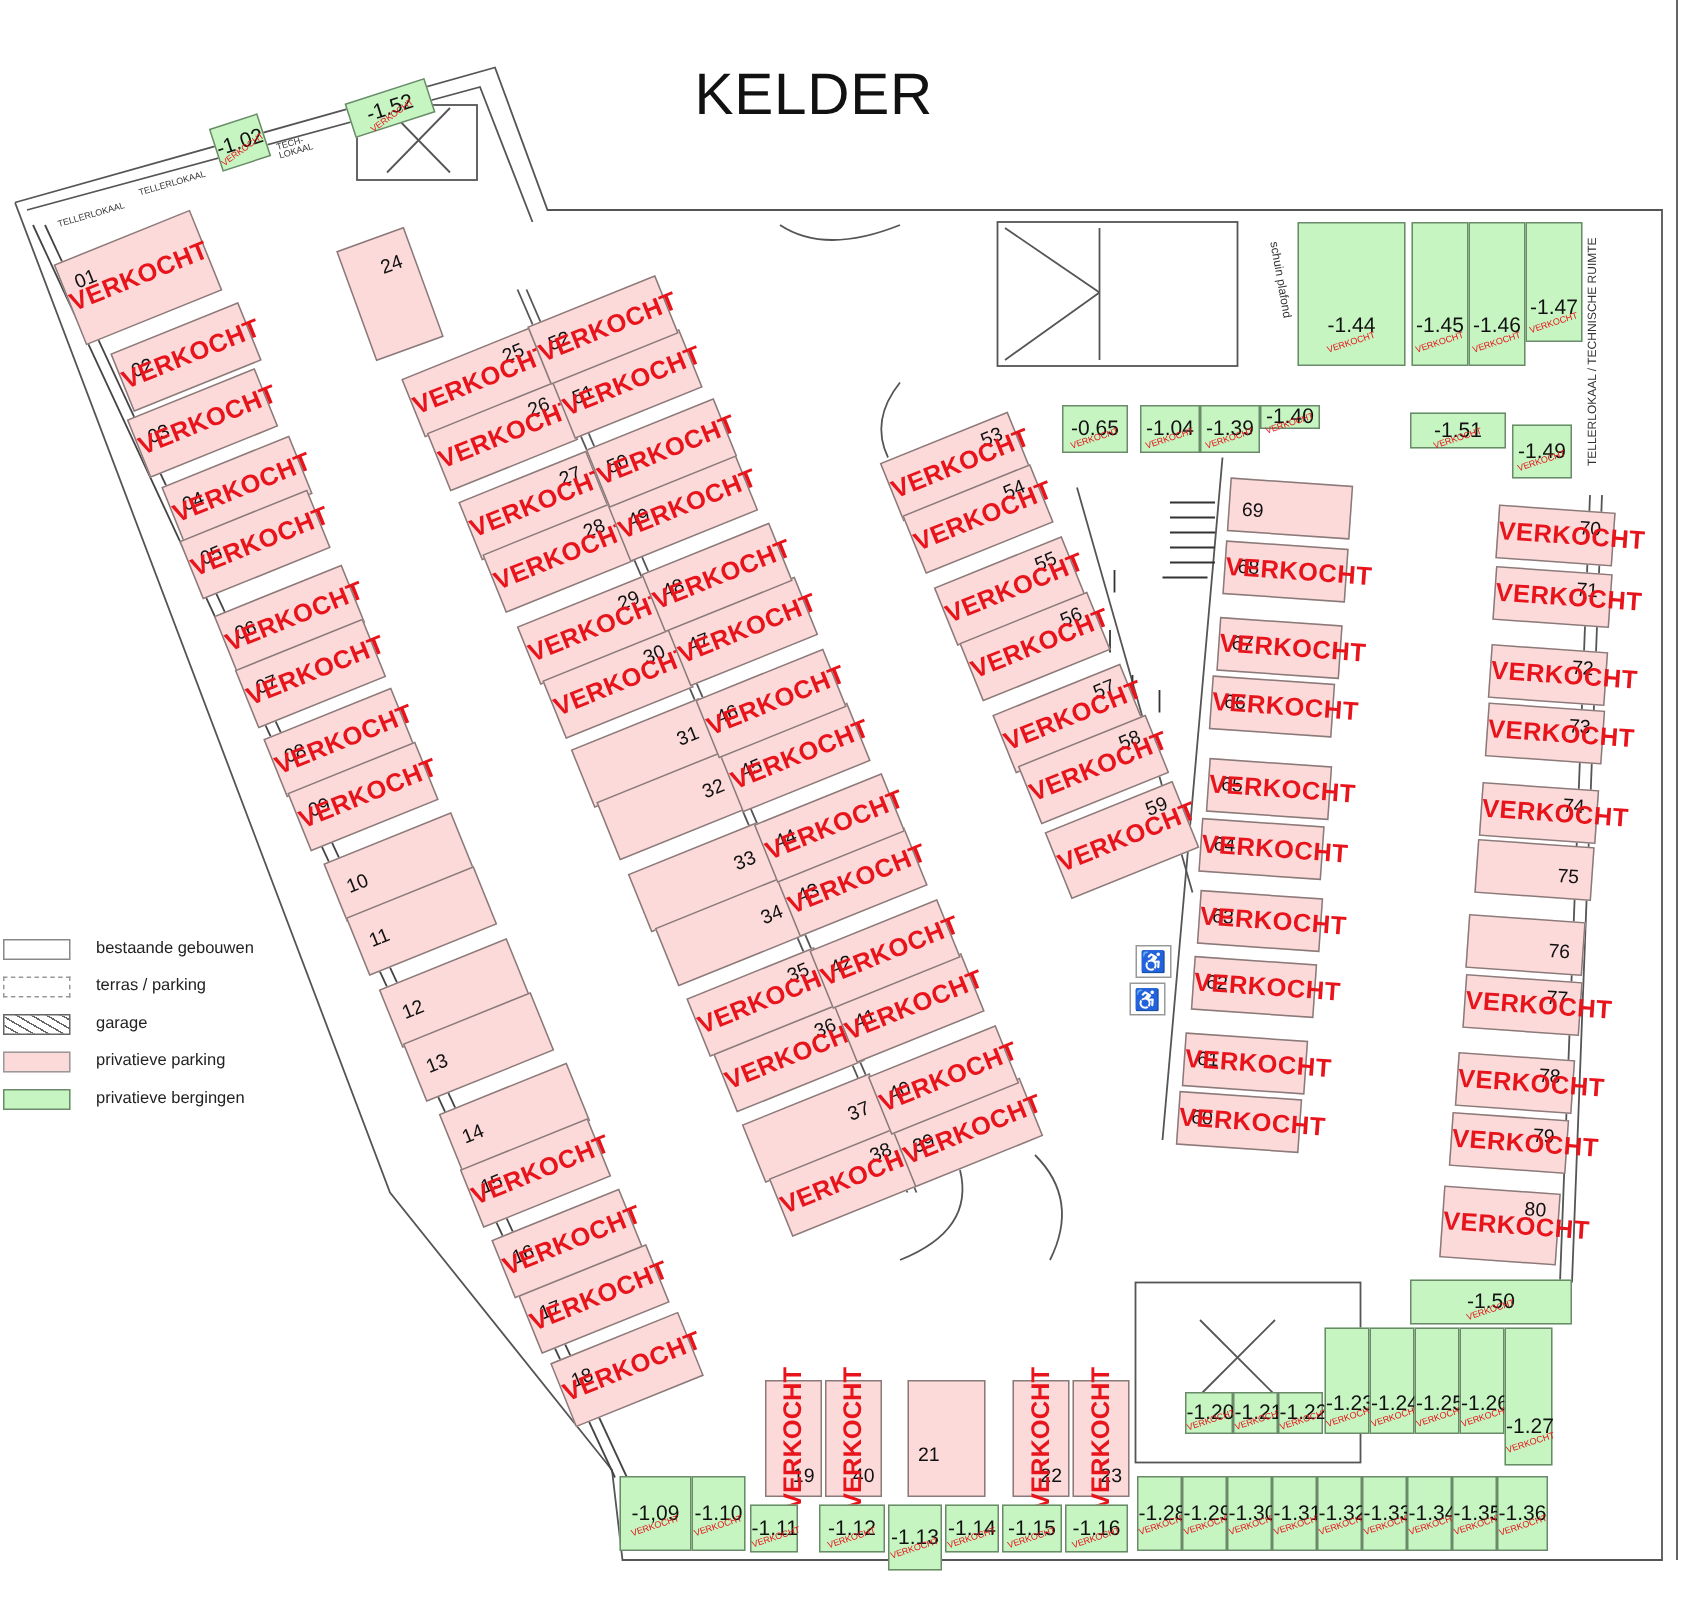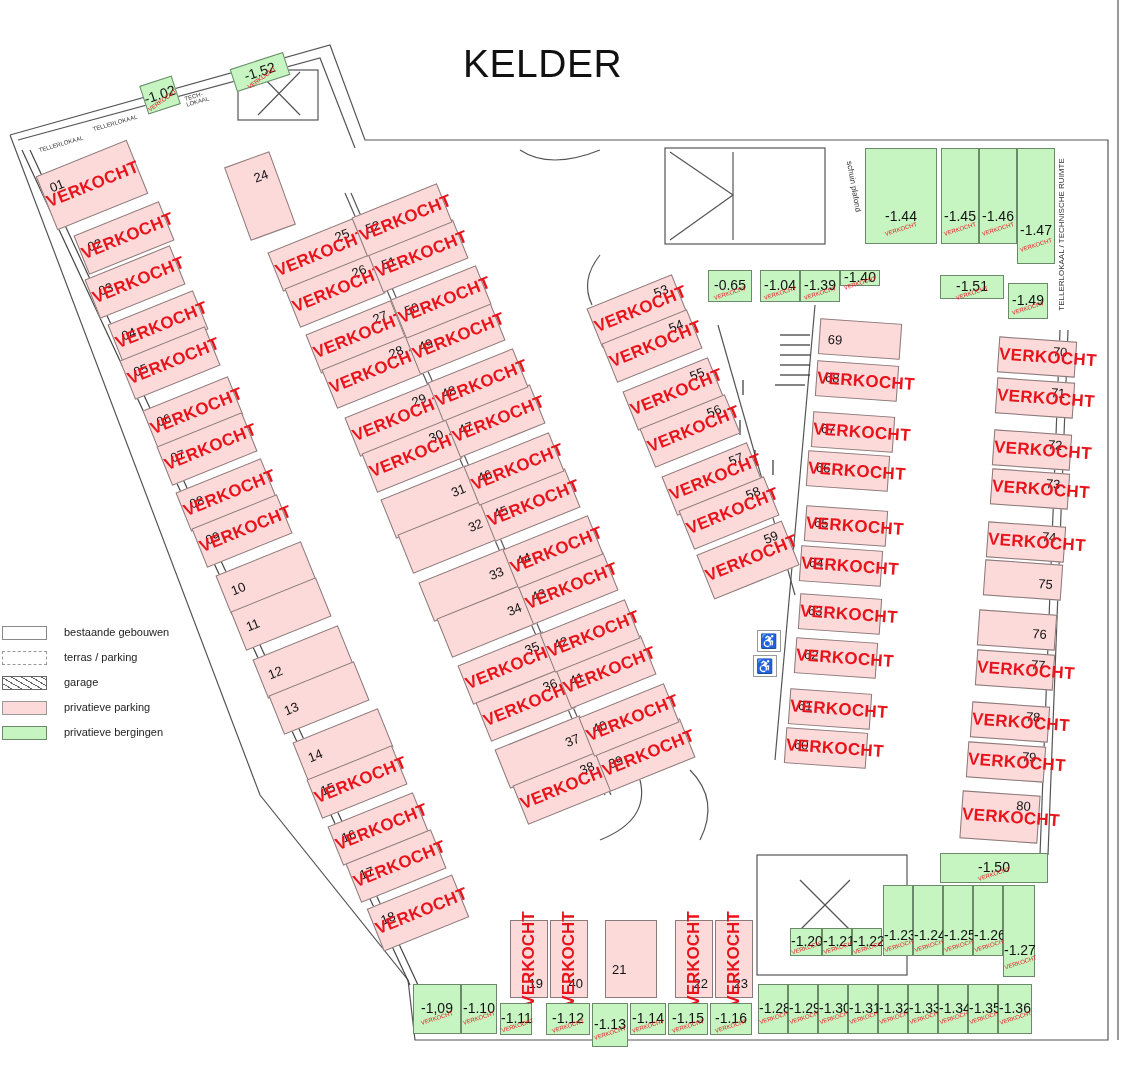--- a/index.html
+++ b/index.html
@@ -431,21 +431,21 @@
       <span class="sold" style="top: 82%;">VERKOCHT</span>
     </div>
     <div class="store" style="left: 941px; top: 148px; width: 38px; height: 96px; transform: rotate(0deg);">
       <span class="num" style="top: 72%;">-1.45</span>
       <span class="sold" style="top: 82%;">VERKOCHT</span>
     </div>
     <div class="store" style="left: 979px; top: 148px; width: 38px; height: 96px; transform: rotate(0deg);">
       <span class="num" style="top: 72%;">-1.46</span>
       <span class="sold" style="top: 82%;">VERKOCHT</span>
     </div>
-    <div class="store" style="left: 1017px; top: 148px; width: 38px; height: 116px; transform: rotate(0deg);">
+    <div class="store" style="left: 1017px; top: 148px; width: 38px; height: 80px; transform: rotate(0deg);">
       <span class="num" style="top: 72%;">-1.47</span>
       <span class="sold" style="top: 82%;">VERKOCHT</span>
     </div>
     <div class="store" style="left: 940px; top: 853px; width: 108px; height: 30px; transform: rotate(0deg);">
       <span class="num">-1.50</span>
       <span class="sold">VERKOCHT</span>
     </div>
     <div class="store" style="left: 790px; top: 928px; width: 32px; height: 28px; transform: rotate(0deg);">
       <span class="num">-1.20</span>
       <span class="sold">VERKOCHT</span>

